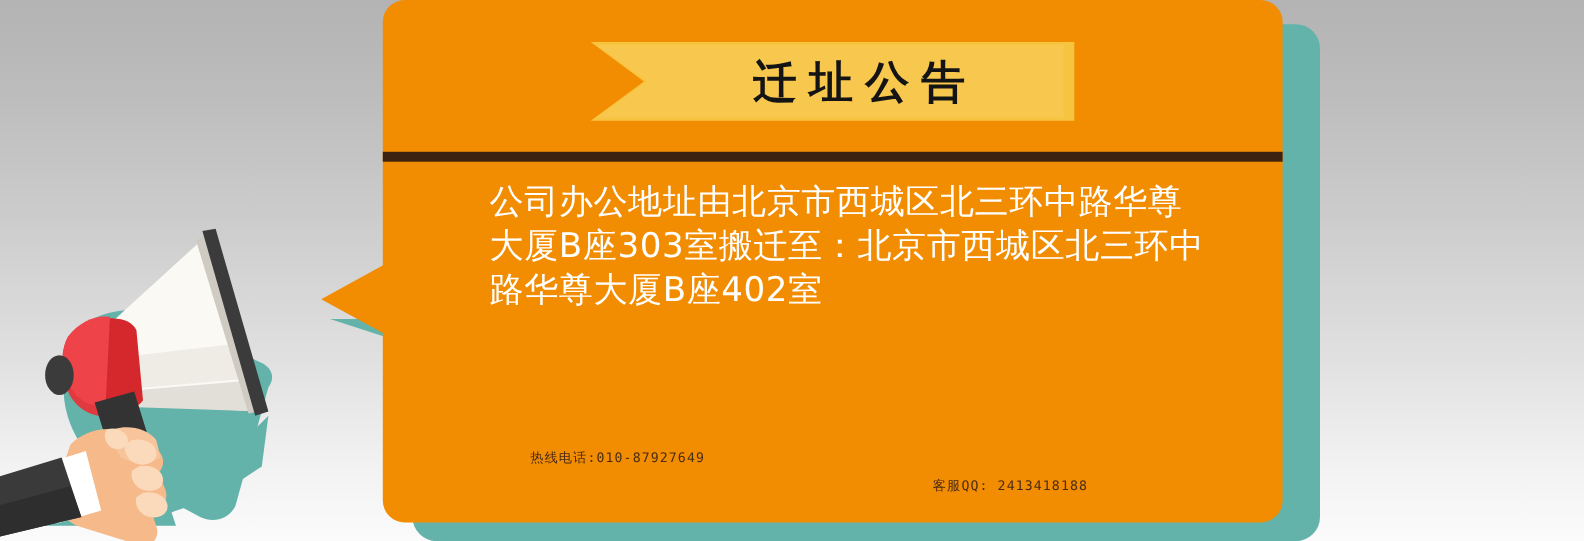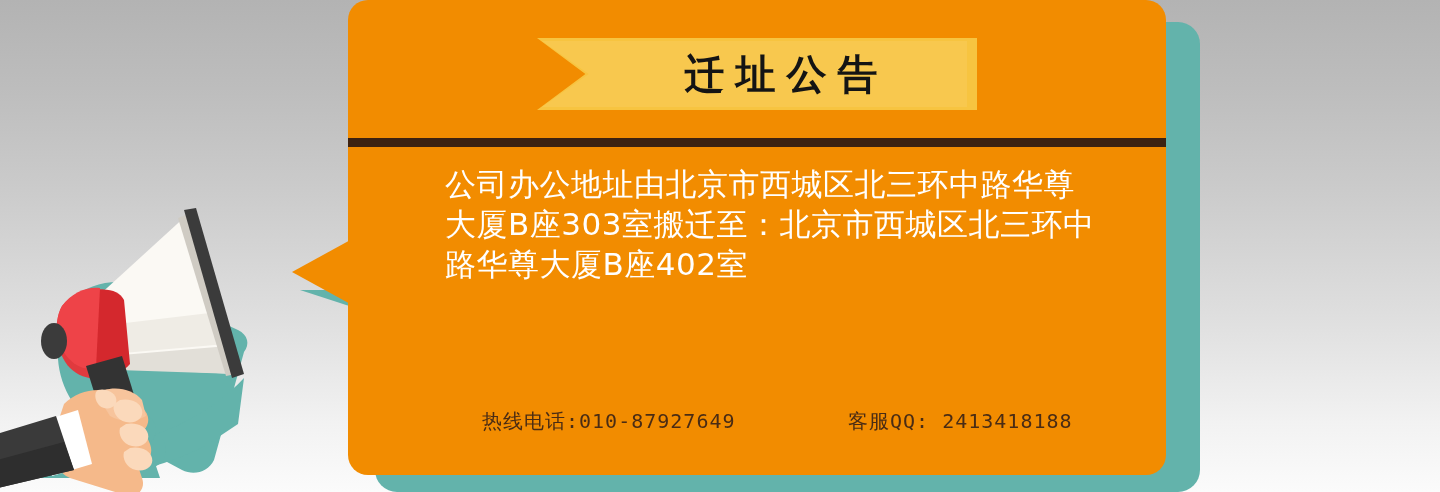--- a/index.html
+++ b/index.html
@@ -124,27 +124,27 @@
     position: absolute;
     left: 348px;
     top: 408px;
     width: 818px;
     height: 30px;
   }
   .footer-item {
     position: absolute;
     top: 0;
     color: #4a2c14;
-    font-size: 20px;
+    font-size: 12px;
     letter-spacing: 1px;
     font-family: "DejaVu Sans Mono", "Liberation Mono", monospace;
     white-space: nowrap;
   }
   .footer-phone { left: 134px; }
-  .footer-qq    { left: 500px; }
+  .footer-qq    { left: 500px; margin-top: 25px; }
 
   
   .megaphone {
     position: absolute;
     left: 0px;
     top: 178px;
     width: 320px;
     height: 314px;
   }
 </style>

